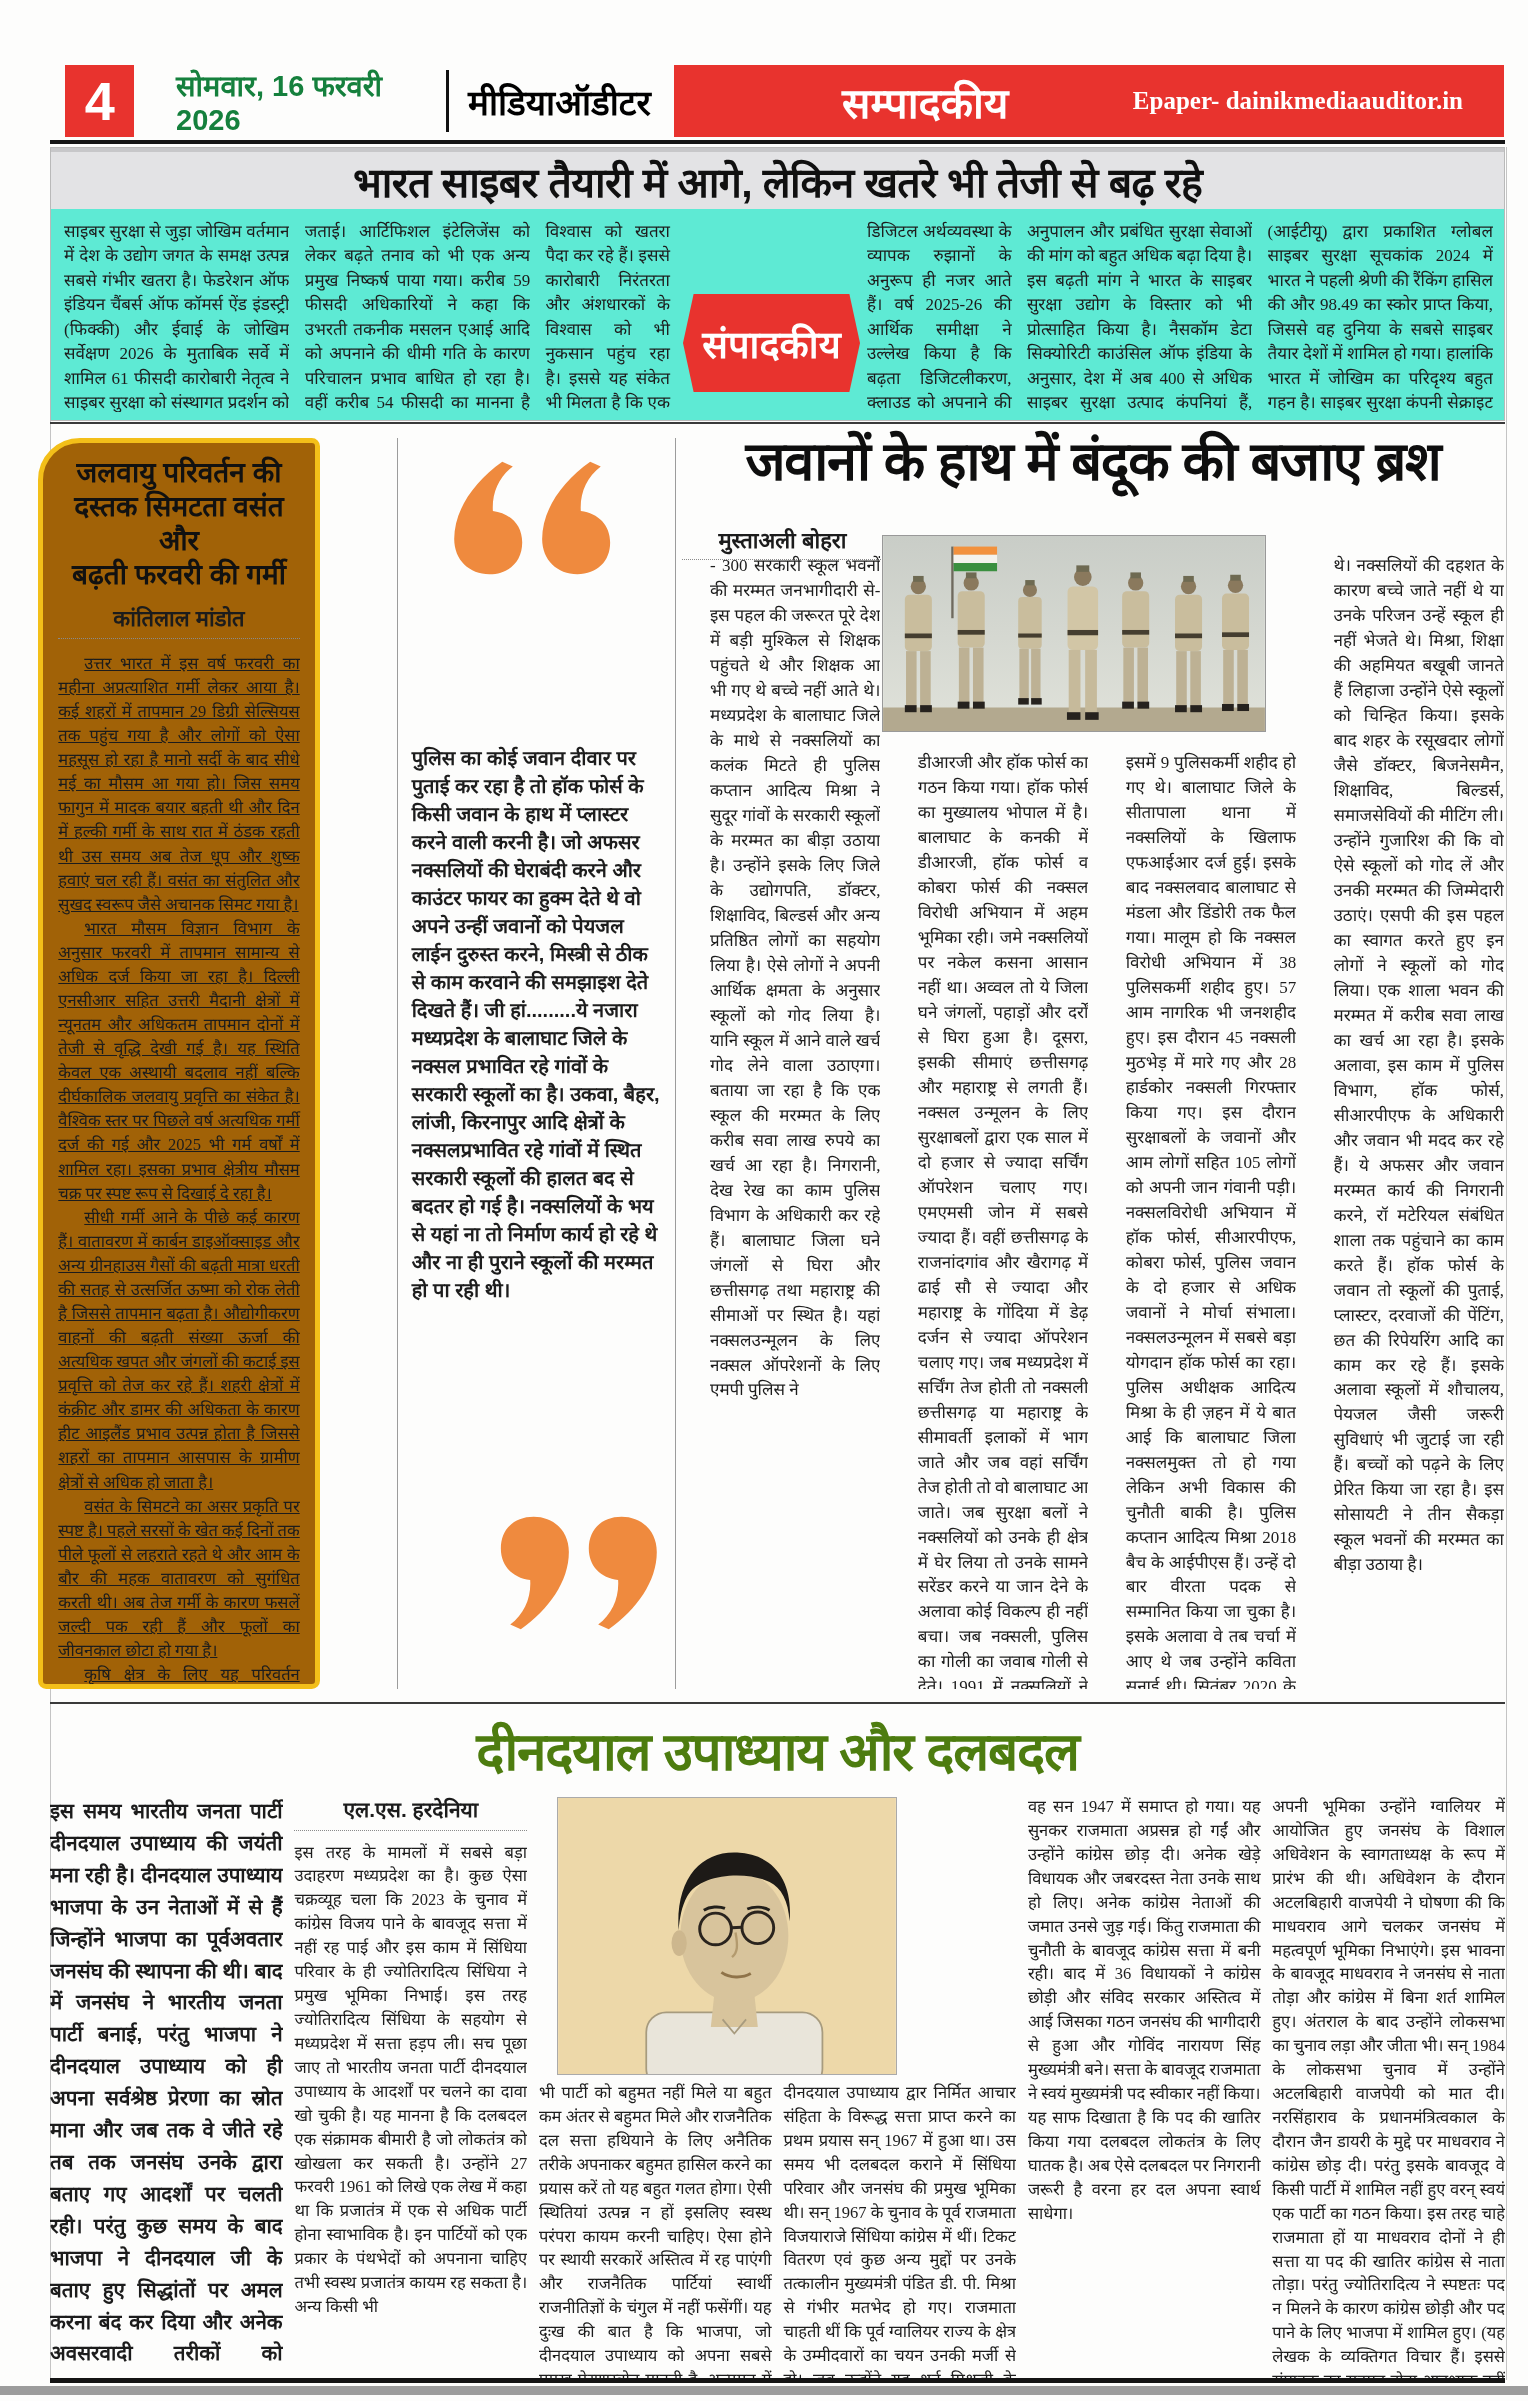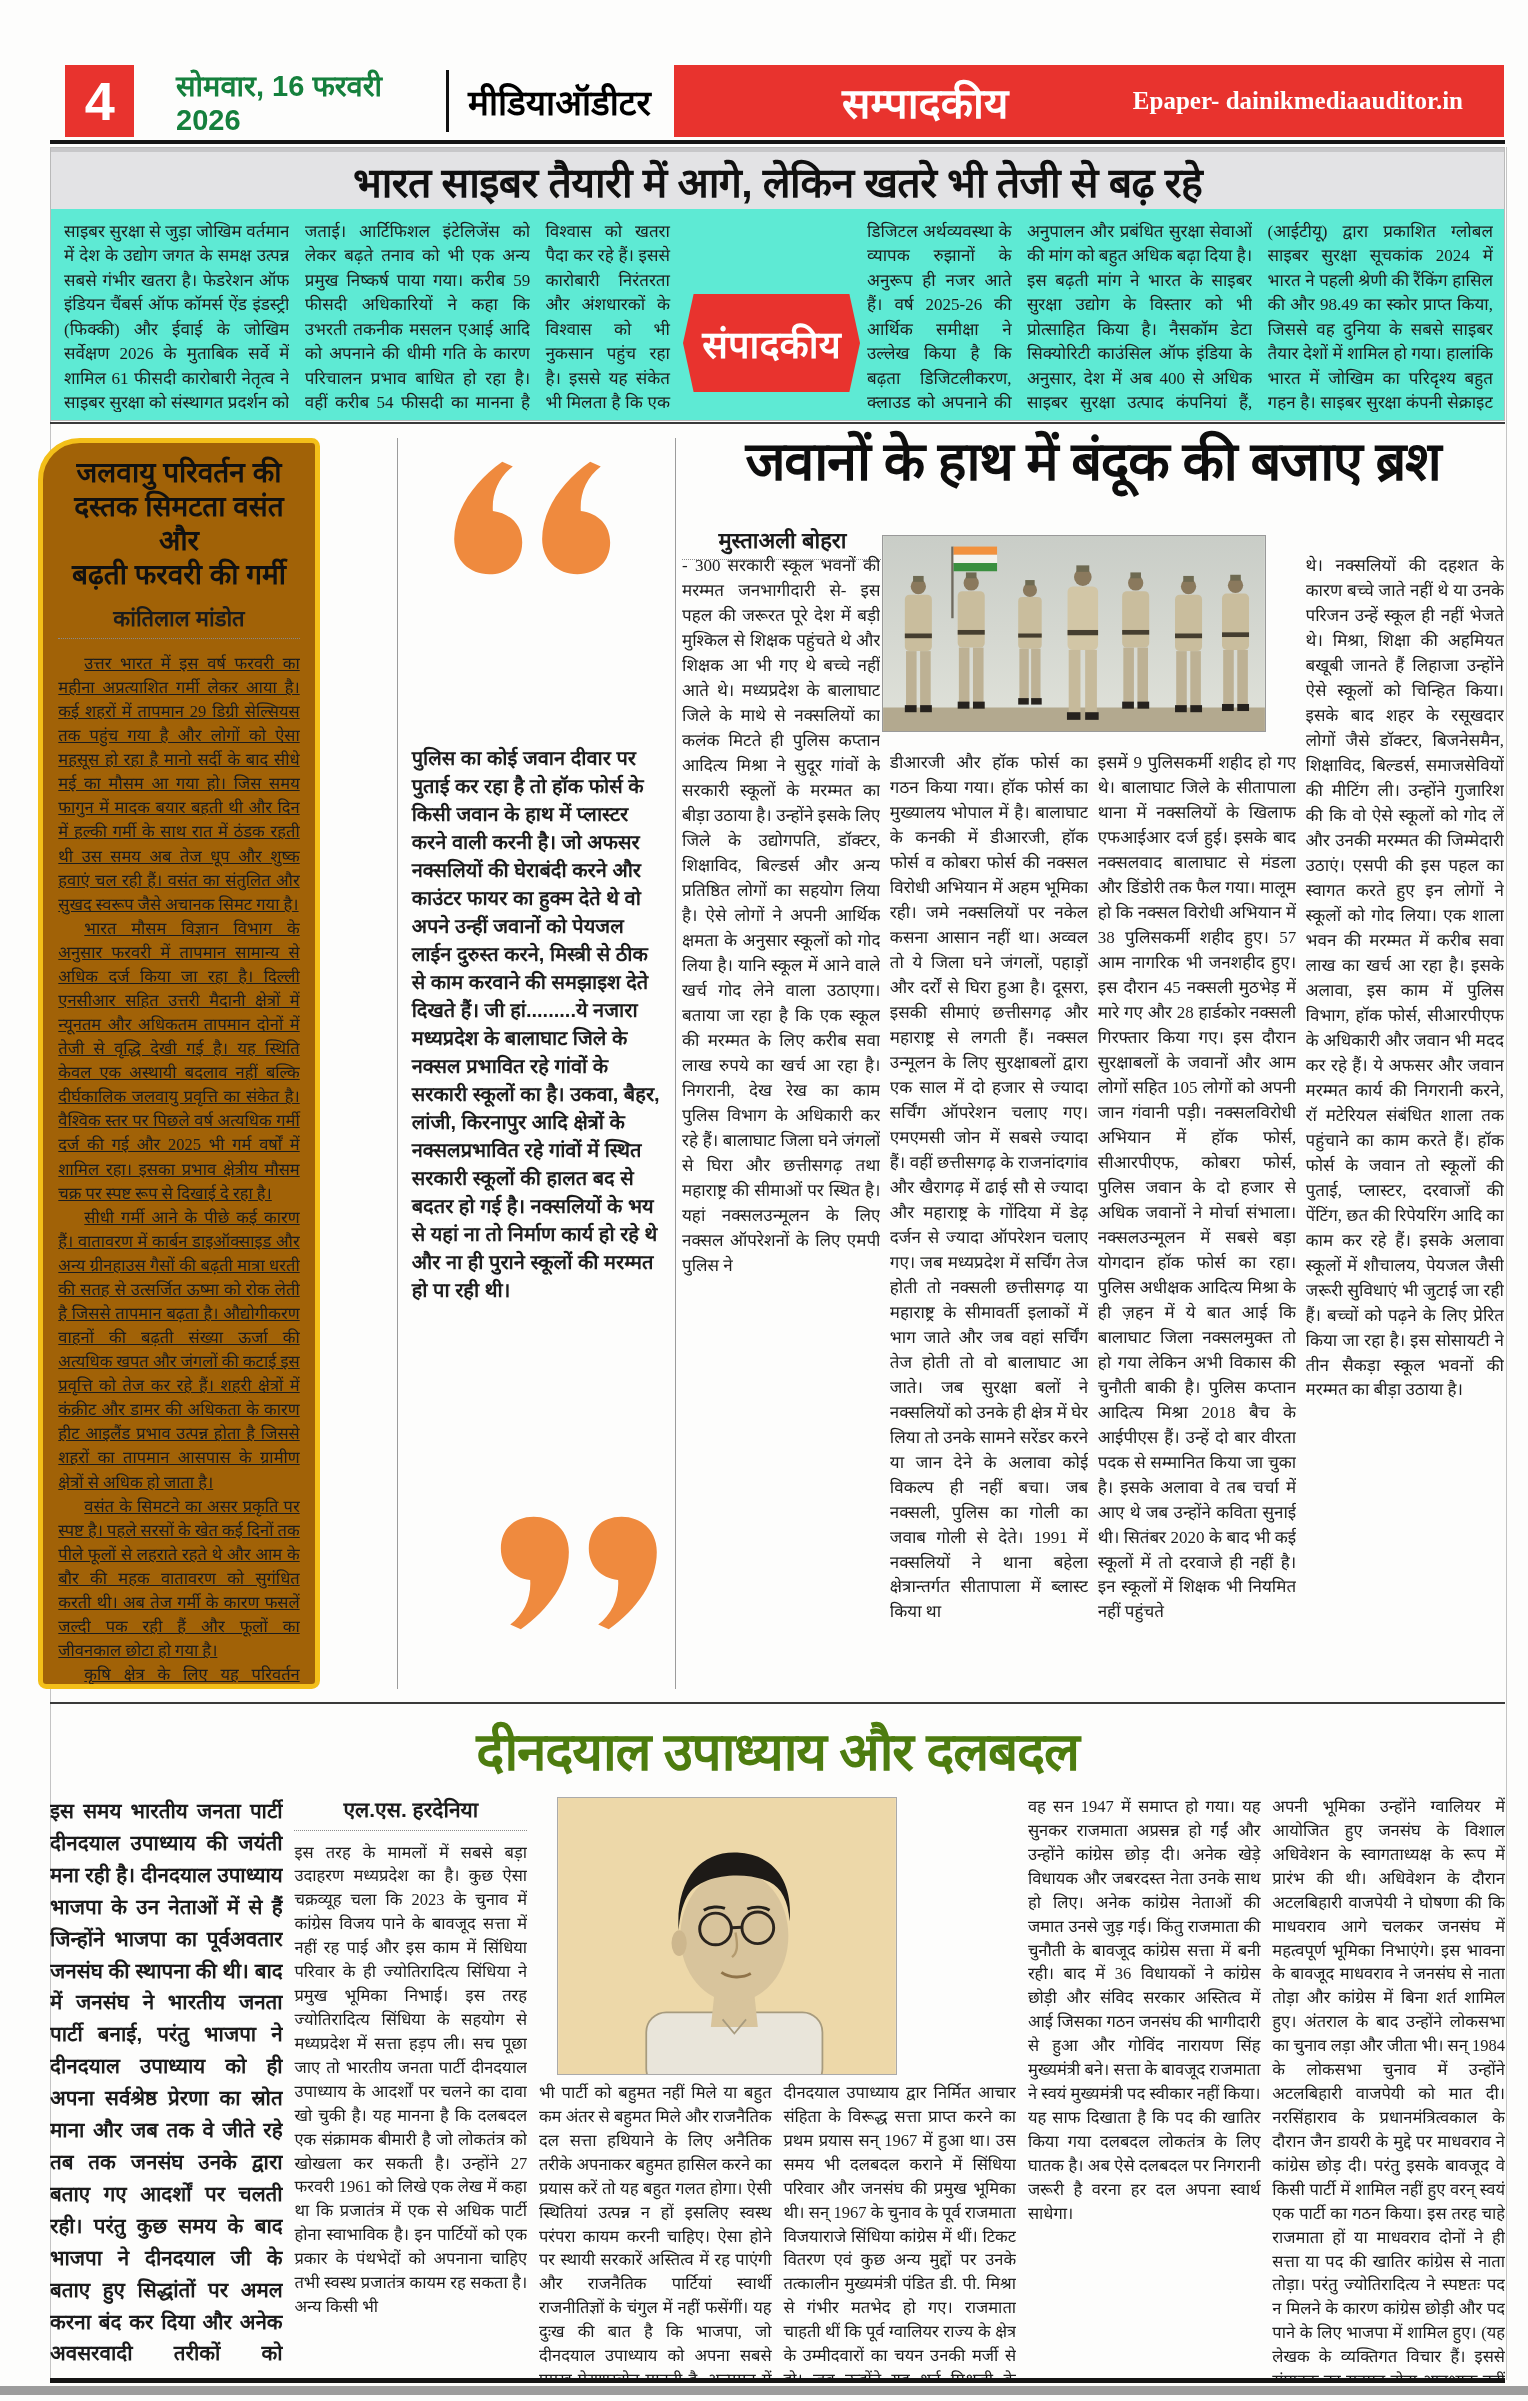--- a/index.html
+++ b/index.html
@@ -35,21 +35,21 @@
   .vrule{width:1.2px;background:#9c9c9c;top:438px;height:1251px;}
   #quotecol{left:407px;top:438px;width:262px;height:1251px;overflow:hidden;}
   .q-open{left:39px;top:21px;}
   .q-close{left:88px;top:1076px;transform:rotate(180deg);}
   .q-text{left:4.7px;top:306px;width:253px;font-family:"Liberation Sans",sans-serif;font-weight:bold;font-size:20px;line-height:1.4;color:#1d1d1d;}
   #mainart{left:682px;top:433px;width:822px;height:1258px;}
   .m-hl{width:100%;text-align:center;font-family:"Liberation Sans",sans-serif;font-weight:bold;font-size:54px;letter-spacing:-1.2px;color:#0e0e0e;line-height:1.05;}
   .m-bywrap{left:0;top:75px;width:201px;text-align:center;}
   .m-by{font-family:"Liberation Sans",sans-serif;font-weight:bold;font-size:22px;border-bottom:1.8px dotted #8a8a8a;padding-bottom:4.7px;margin-top:16px;}
   .m-cols{left:0;top:121px;width:822px;height:1135px;display:flex;gap:9.4px;overflow:hidden;}
-  .mcol{flex:1;font-size:17px;line-height:1.47;text-align:justify;overflow:hidden;}
+  .mcol{flex:1;font-size:17px;line-height:1.47;text-align:justify;overflow:hidden;margin-left:28px;}
   .padphoto{padding-top:197px;}
   .m-photo{left:883px;top:536px;width:382px;height:195px;outline:0.6px solid #999;}
   
   .bothr{left:50px;top:1702px;width:1455px;height:2.4px;background:#3a3a3a;}
   #botart{left:50px;top:1713px;width:1455px;height:664px;}
   .b-hl{width:100%;text-align:center;font-family:"Liberation Sans",sans-serif;font-weight:bold;font-size:53px;letter-spacing:-1.2px;color:#4d7c0f;}
   .b-cols{left:0;top:82px;width:1455px;height:583px;display:flex;gap:11.8px;overflow:hidden;}
   .bcol{flex:1;font-size:16.5px;line-height:1.45;text-align:justify;overflow:hidden;}
   .b-intro{font-family:"Liberation Sans",sans-serif;font-weight:bold;font-size:20.6px;line-height:1.55;}
   .b-by{font-family:"Liberation Sans",sans-serif;font-weight:bold;font-size:21px;text-align:center;border-bottom:1.8px dotted #8a8a8a;padding-bottom:4.7px;margin-bottom:9.4px;}

